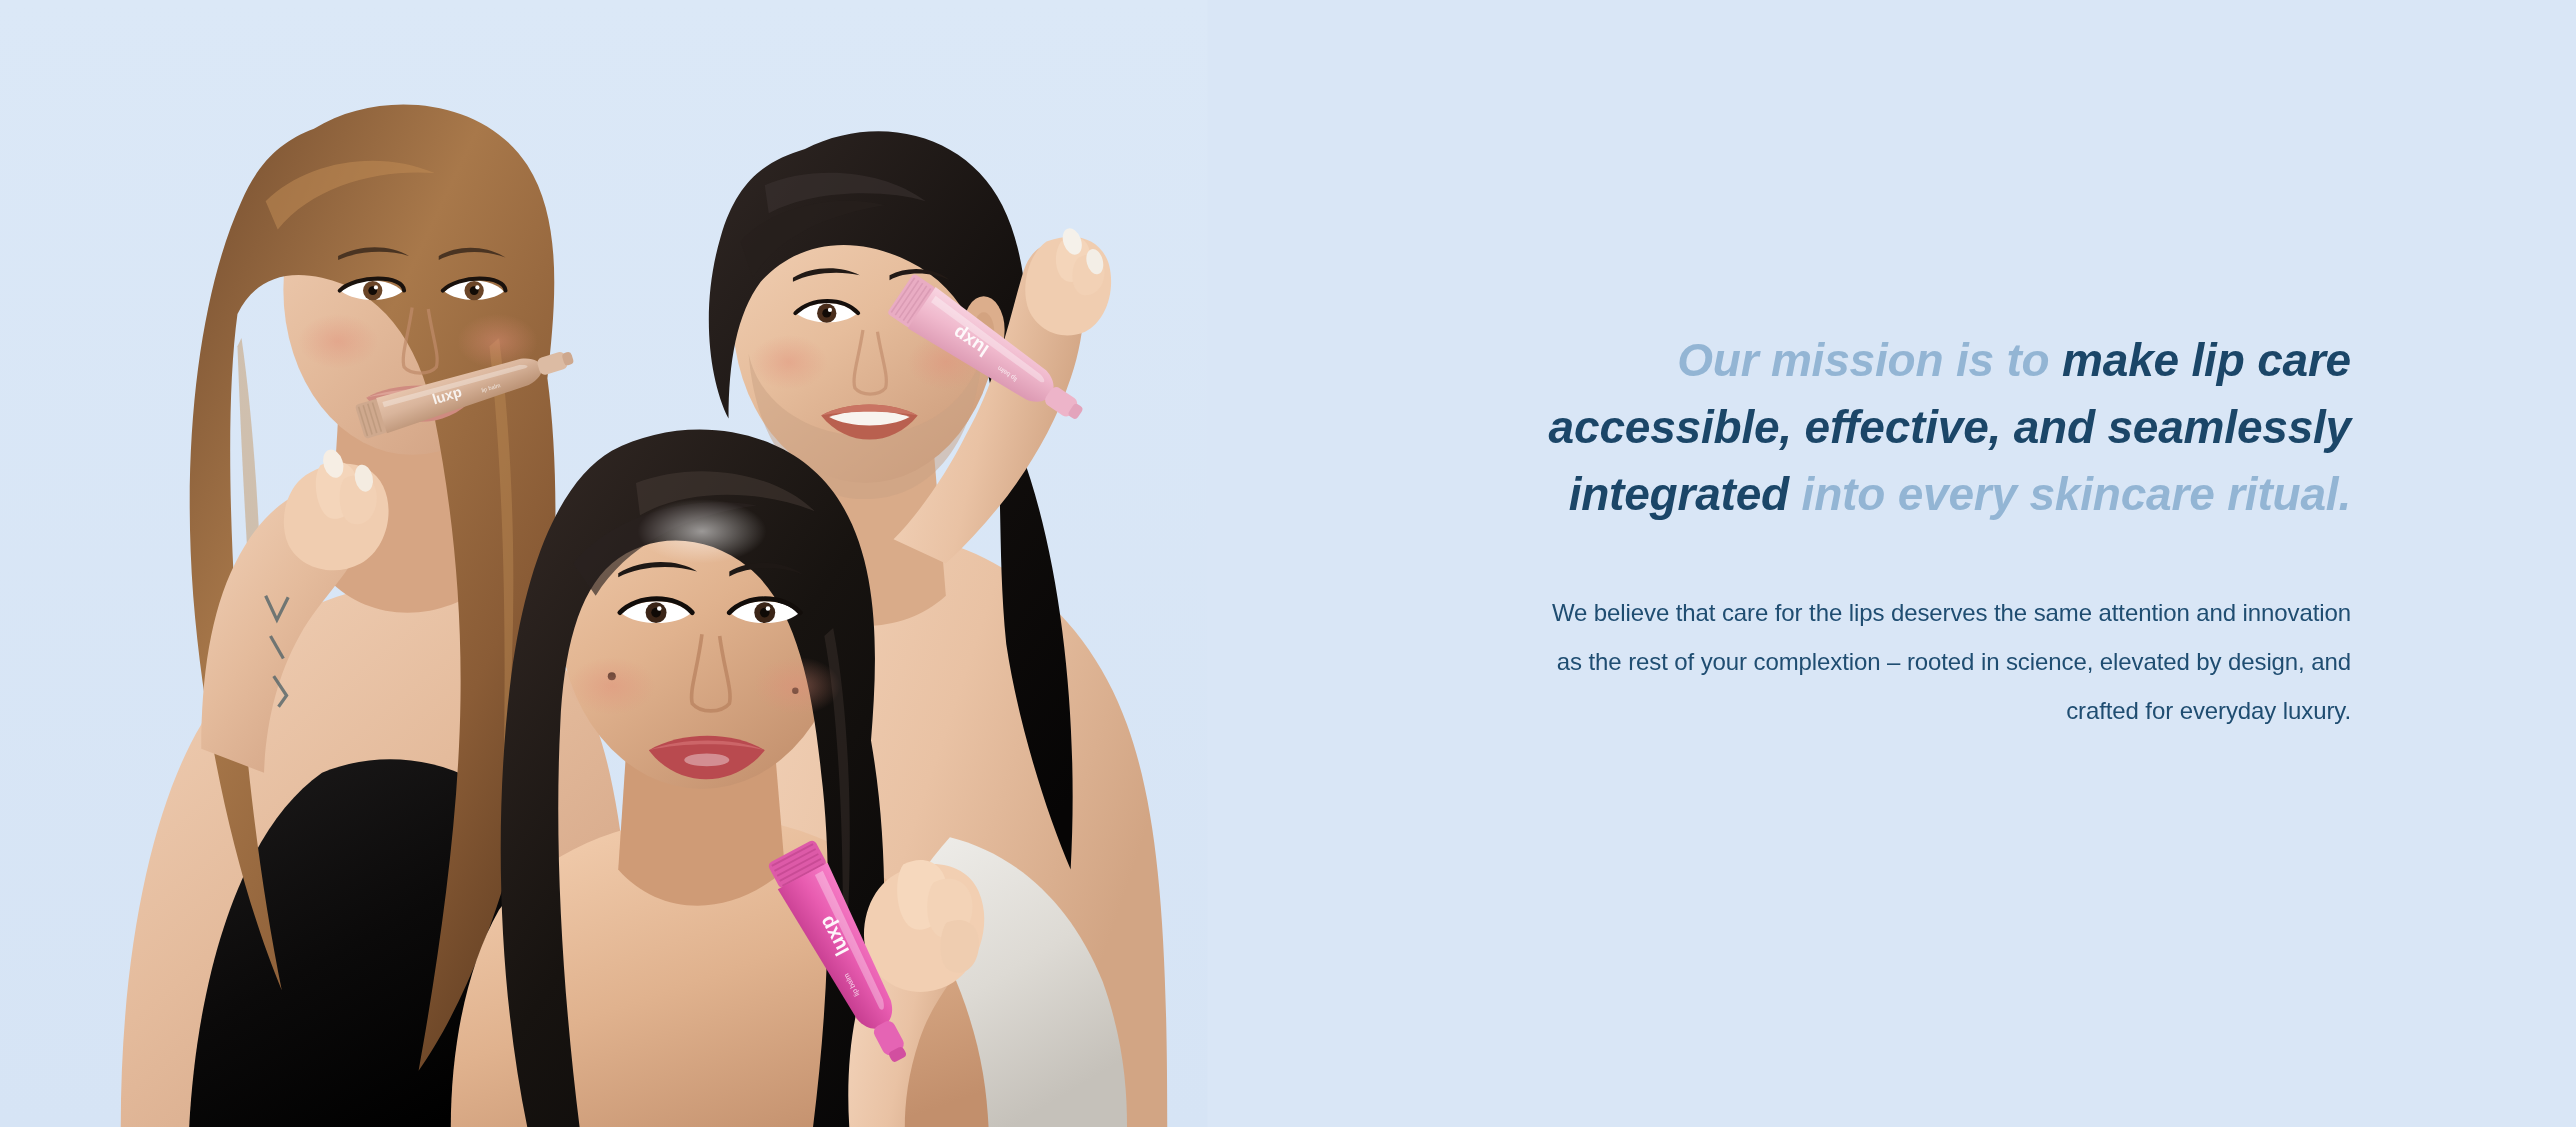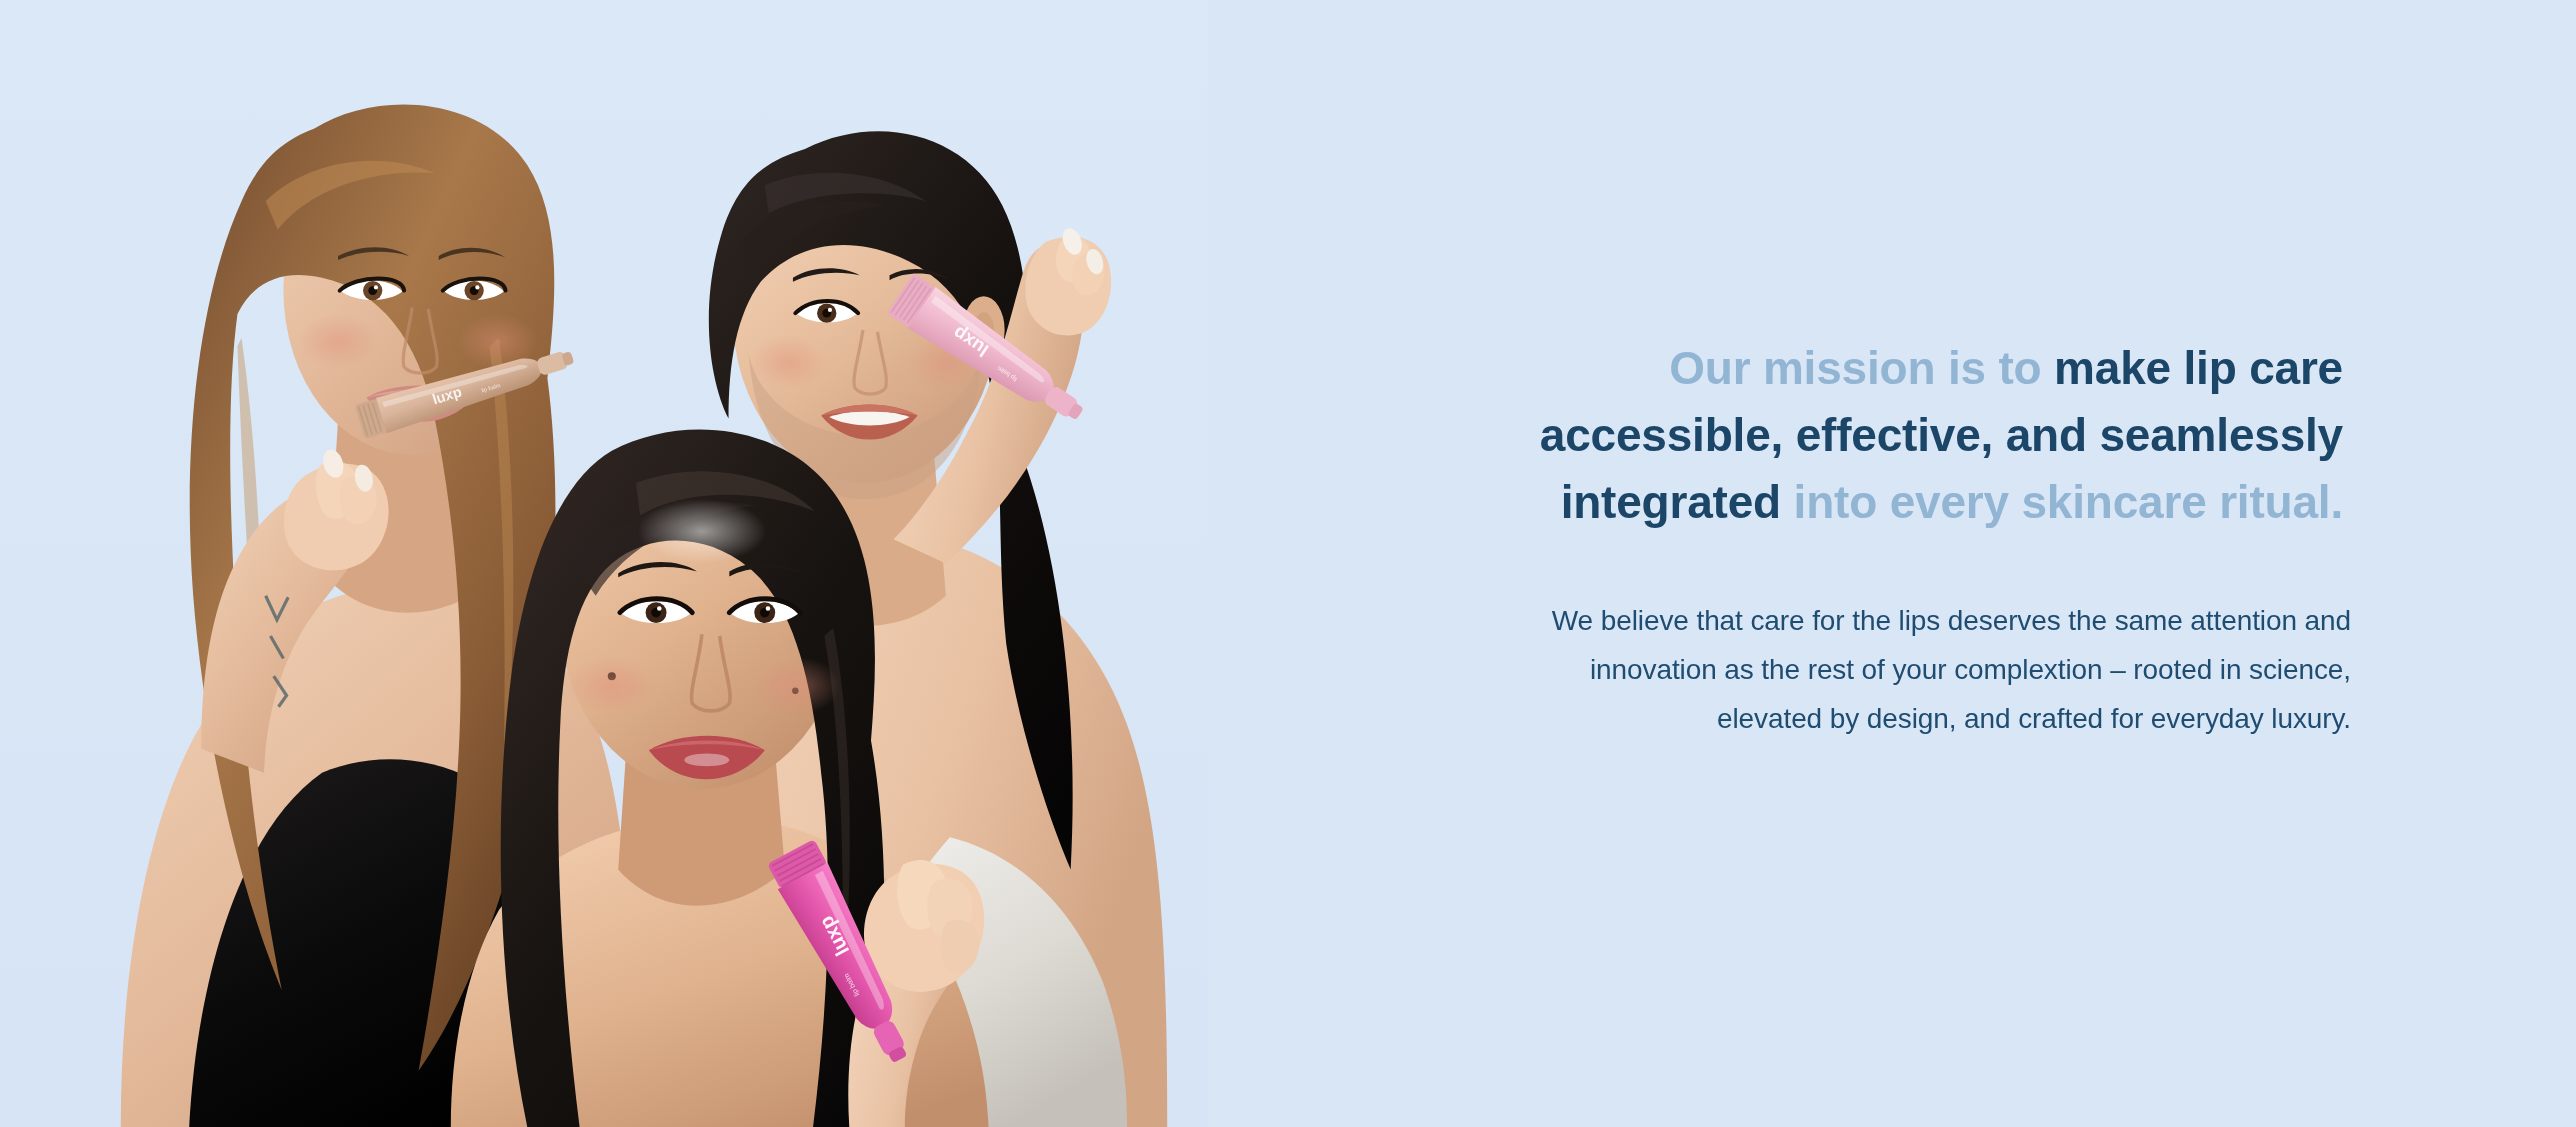--- a/index.html
+++ b/index.html
@@ -46,39 +46,40 @@
     height: 1127px;
   }
   .copy-block {
     position: absolute;
     right: 225px;
     top: 327px;
     width: 829px;
     text-align: right;
   }
   .headline {
-    margin: 8px;
+    margin: 0;
     font-size: 46px;
     line-height: 67px;
     letter-spacing: -0.2px;
     font-weight: 700;
     color: #1b4668;
     text-align: right;
+    font-style: italic;
   }
   .headline .muted {
     color: #93b5d4;
     font-weight: 700;
   }
   .headline .strong {
     color: #1b4668;
     font-weight: 700;
   }
   .body-copy {
     margin: 60px 0 0 0;
-    font-size: 28px;
+    font-size: 24px;
     line-height: 49px;
     font-weight: 400;
     color: #1f4d71;
     text-align: right;
     letter-spacing: -0.1px;
   }
 </style>
 </head>
 <body>
 

